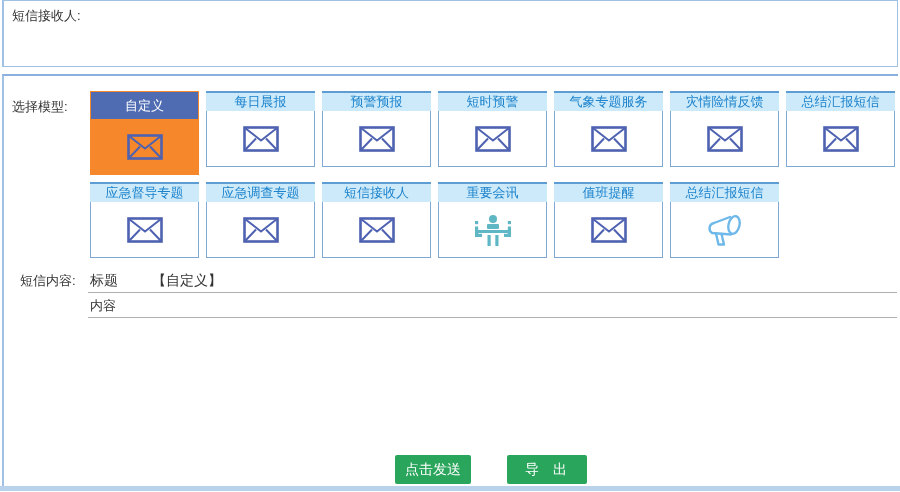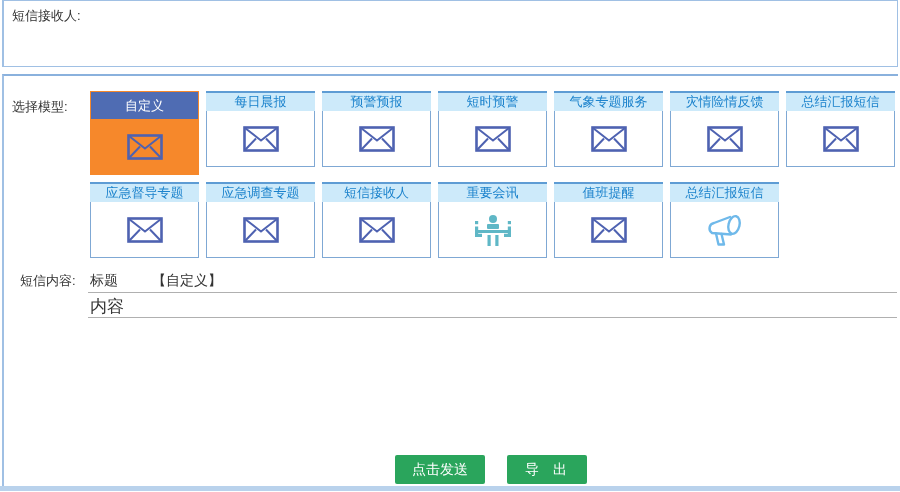--- a/index.html
+++ b/index.html
@@ -50,32 +50,32 @@
 
   
   .title-row {
     position:absolute; left:84px; top:193px; width:809px; height:24px;
     border-bottom:1px solid #b0b0b0; display:flex; align-items:center; font-size:14px;
   }
   .title-label { margin-left:2px; width:44px; }
   .title-value { margin-left:18px; }
   .body-row {
     position:absolute; left:84px; top:219px; width:809px; height:23px;
-    border-bottom:1px solid #b0b0b0; display:flex; align-items:center; font-size:17px;
+    border-bottom:1px solid #b0b0b0; display:flex; align-items:center; font-size:13px;
   }
   .body-label { margin-left:2px; }
 
   
   .btn {
     position:absolute; top:379px; height:29px; border:none; border-radius:2px;
     background:var(--btn-green); color:#fff; font-size:14px;
     font-family:"Liberation Sans", sans-serif; cursor:pointer; white-space:pre;
     display:flex; align-items:center; justify-content:center;
   }
-  .btn-send   { left:391px; width:90px; }
+  .btn-send   { left:391px; width:76px; }
   .btn-export { left:503px; width:80px; letter-spacing:2px; }
 </style>
 </head>
 <body>
 
 <div class="recipients-panel">
   <span class="recipients-label">短信接收人:</span>
   <div class="recipients-input"></div>
 </div>
 

